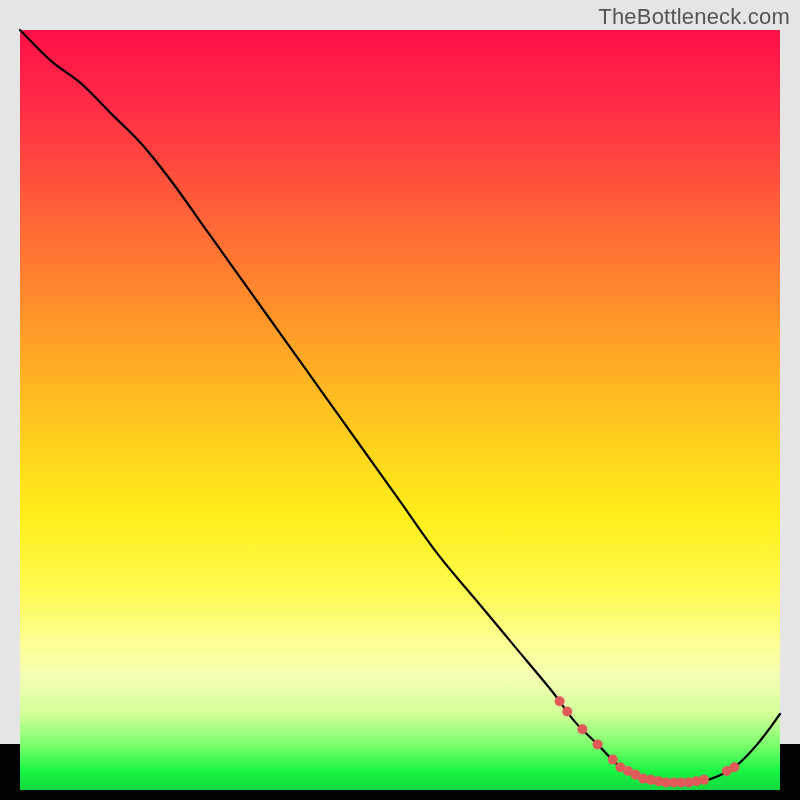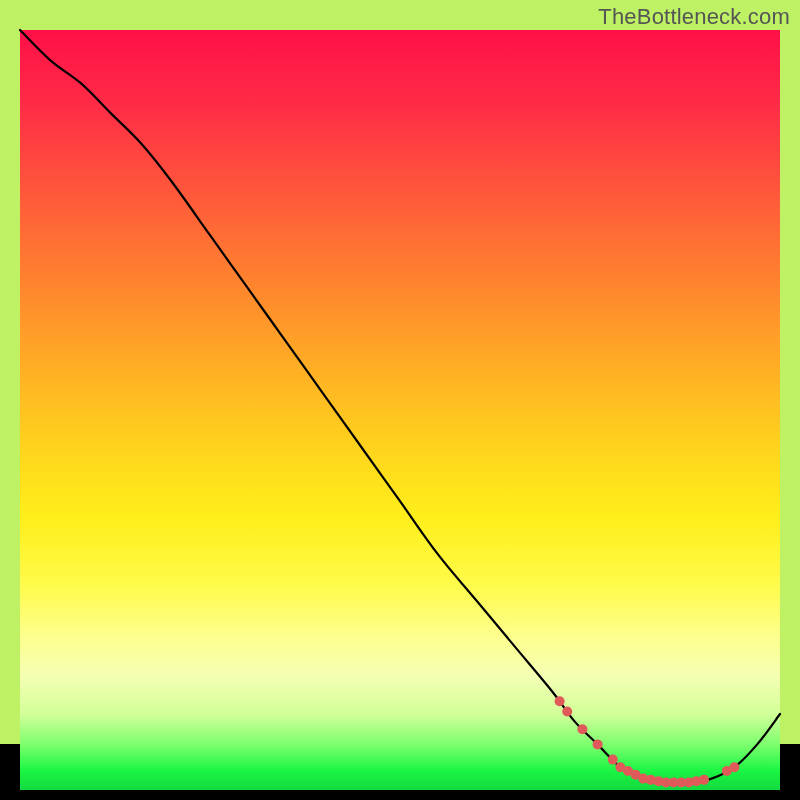--- a/index.html
+++ b/index.html
@@ -8,21 +8,21 @@
     width: 800px;
     height: 800px;
     background: #000;
     overflow: hidden;
     font-family: Arial, Helvetica, sans-serif;
   }
   .stage {
     position: relative;
     width: 800px;
     height: 744px;
-    background: #bef264;
+    background: #e5e5e5;
   }
   .watermark {
     position: absolute;
     top: 4px;
     right: 10px;
     color: #555;
     font-size: 22px;
     letter-spacing: 0.2px;
     z-index: 10;
     user-select: none;

